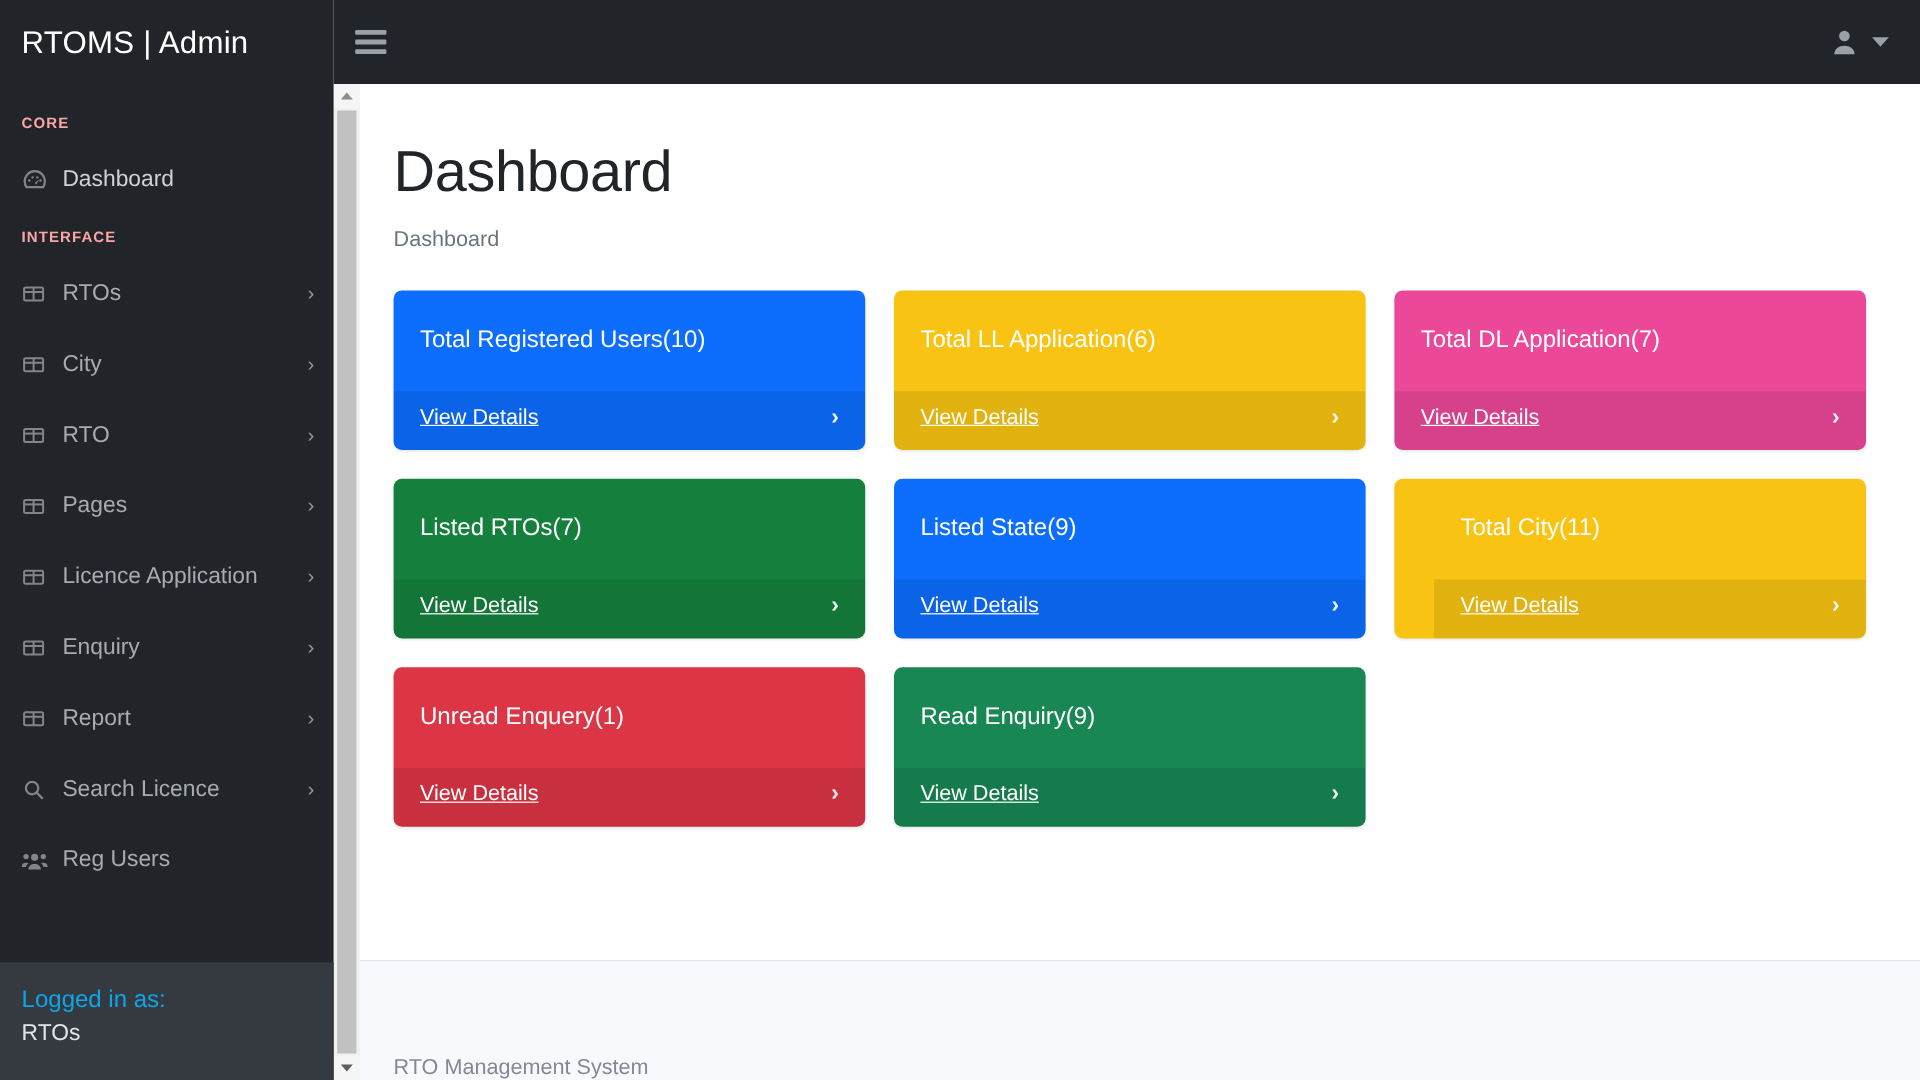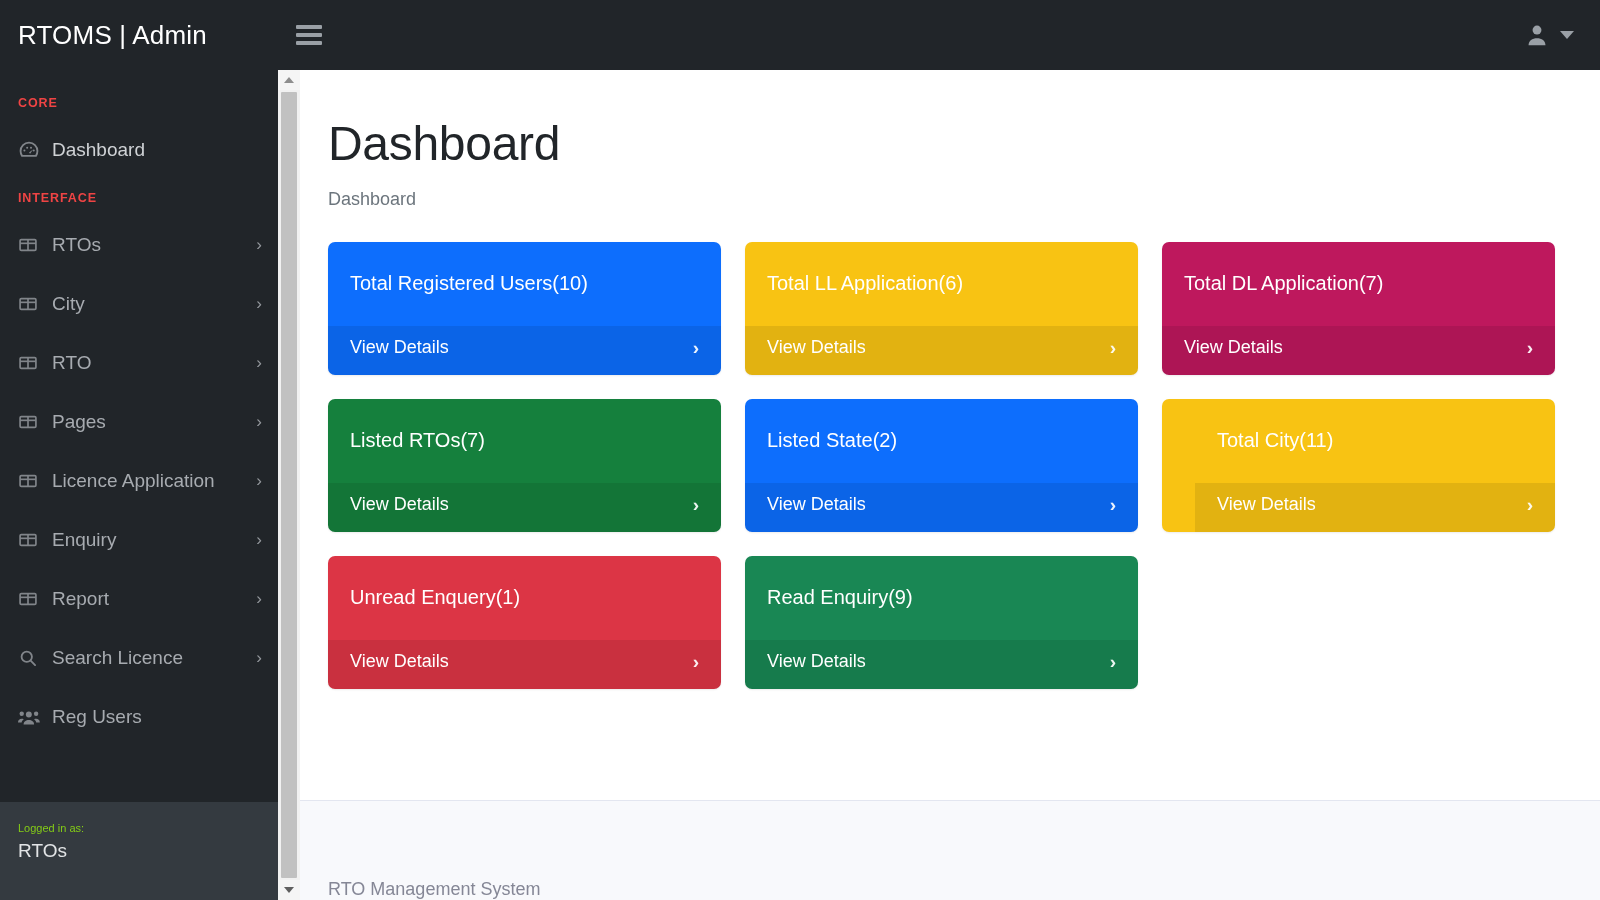--- a/index.html
+++ b/index.html
@@ -26,21 +26,21 @@
     font-size: 26px;
     letter-spacing: .2px;
     font-weight: 400;
   }
   .nav-scroll {
     flex: 1;
     overflow: hidden;
     padding-top: 14px;
   }
   .nav-heading {
-    color: #ef4444;
+    color: #fca5a5;
     font-size: 12.5px;
     font-weight: bold;
     letter-spacing: .9px;
     padding: 12px 18px 10px 18px;
     text-transform: uppercase;
   }
   .nav-item {
     display: flex; align-items: center;
     height: 59px;
     padding: 0 16px 0 18px;
@@ -60,21 +60,21 @@
     font-size: 17px; color: #a7abb0; opacity: .85;
     margin-left: 6px;
   }
   .nav-item.active .lbl, .nav-item.active { color: #cfd2d5; }
 
   .sidebar-footer {
     background: #343a40;
     padding: 20px 18px 24px 18px;
     min-height: 98px;
   }
-  .sidebar-footer .fline1 { color: #84cc16; font-size: 11px; margin-bottom: 6px; }
+  .sidebar-footer .fline1 { color: #0ea5e9; font-size: 20px; margin-bottom: 6px; }
   .sidebar-footer .fline2 { color: #e2e4e6; font-size: 19px; }
 
   
   .right {
     flex: 1; height: 900px;
     display: flex; flex-direction: column;
     position: relative;
     background: #ffffff;
   }
   .topbar {
@@ -180,20 +180,21 @@
     line-height: 1.3;
     min-height: 81px;
   }
   .stat-card .foot {
     display: flex; align-items: center; justify-content: space-between;
     padding: 11px 22px 16px 22px;
     background: rgba(0,0,0,.085);
   }
   .stat-card .foot .vd {
     font-size: 18px;
+    text-decoration: underline;
     color: #fff;
   }
   .stat-card .foot .arrow {
     font-size: 19px; font-weight: bold; color: rgba(255,255,255,.92);
   }
 
   .content-footer {
     background: #f8f9fc;
     border-top: 1px solid #e3e6f0;
     height: 100px; min-height: 100px;
@@ -380,36 +381,36 @@
                   <span class="arrow">›</span>
                 </div>
               </div>
               <div class="stat-card" style="background: rgb(248, 195, 19);">
                 <div class="body">Total LL Application(6)</div>
                 <div class="foot">
                   <span class="vd">View Details</span>
                   <span class="arrow">›</span>
                 </div>
               </div>
-              <div class="stat-card" style="background: #be185d;">
+              <div class="stat-card" style="background: #ec4899;">
                 <div class="body">Total DL Application(7)</div>
                 <div class="foot">
                   <span class="vd">View Details</span>
                   <span class="arrow">›</span>
                 </div>
               </div>
               <div class="stat-card" style="background: #15803d;">
                 <div class="body">Listed RTOs(7)</div>
                 <div class="foot">
                   <span class="vd">View Details</span>
                   <span class="arrow">›</span>
                 </div>
               </div>
               <div class="stat-card" style="background: rgb(13, 110, 253);">
-                <div class="body">Listed State(2)</div>
+                <div class="body">Listed State(9)</div>
                 <div class="foot">
                   <span class="vd">View Details</span>
                   <span class="arrow">›</span>
                 </div>
               </div>
               <div class="stat-card" style="background: rgb(248, 195, 19); padding-left: 33px;">
                 <div class="body">Total City(11)</div>
                 <div class="foot">
                   <span class="vd">View Details</span>
                   <span class="arrow">›</span>

